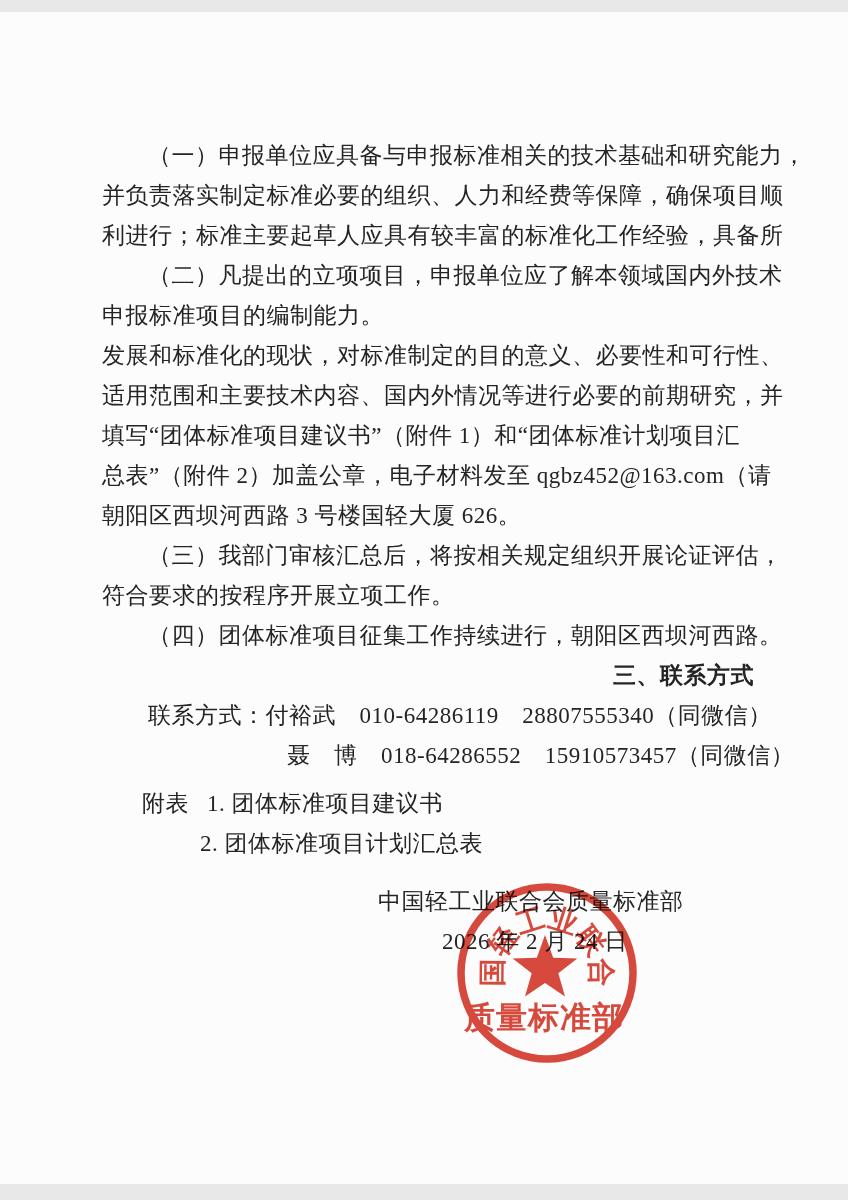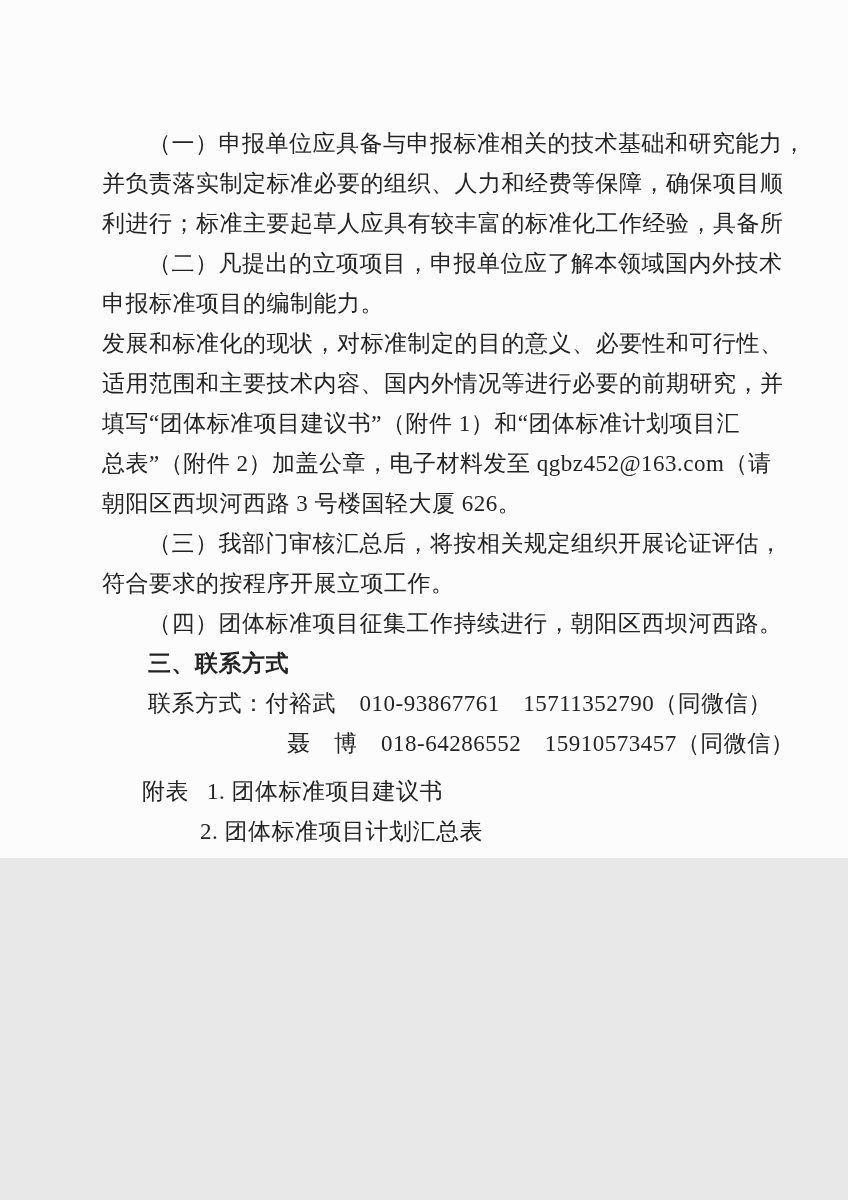--- a/index.html
+++ b/index.html
@@ -1,42 +1,42 @@
 <!DOCTYPE html>
 <html><head>
 <meta charset="utf-8">
 <style>
   html, body { margin: 0; padding: 0; }
   body { background: #e8e8e8; }
   .page {
     position: relative;
     width: 848px;
-    height: 858px;
-    margin: 0 auto;
+    height: 1172px;
+    margin: 12px auto;
     background: #fcfcfd;
     overflow: hidden;
     font-family: "Liberation Serif", "DejaVu Serif", serif;
     color: #242424;
   }
   .doc {
     position: absolute;
     left: 102px;
     top: 124px;
     width: 652px;
     font-size: 23px;
     letter-spacing: 0.5px;
   }
   .line {
     height: 40px;
     line-height: 40px;
     white-space: nowrap;
   }
   .indent2 { text-indent: 46px; }
   .indent8 { text-indent: 185px; }
-  .bold { font-weight: bold; }
+  .bold { font-weight: bold; text-align: right; }
   .attach-block { margin-top: 8px; }
   .attach-first { text-indent: 40px; }
   .attach-item-gap { margin-left: 18px; }
   .attach-second { text-indent: 98px; }
   .sig-block { margin-top: 18px; }
   .sig-org { text-indent: 276px; }
   .sig-date { text-indent: 340px; }
   .seal-svg {
     position: absolute;
     left: 0;
@@ -63,21 +63,21 @@
     <div class="line">申报标准项目的编制能力。</div>
     <div class="line">发展和标准化的现状，对标准制定的目的意义、必要性和可行性、</div>
     <div class="line">适用范围和主要技术内容、国内外情况等进行必要的前期研究，并</div>
     <div class="line">填写“团体标准项目建议书”（附件 1）和“团体标准计划项目汇</div>
     <div class="line">总表”（附件 2）加盖公章，电子材料发至 qgbz452@163.com（请</div>
     <div class="line">朝阳区西坝河西路 3 号楼国轻大厦 626。</div>
     <div class="line indent2">（三）我部门审核汇总后，将按相关规定组织开展论证评估，</div>
     <div class="line">符合要求的按程序开展立项工作。</div>
     <div class="line indent2">（四）团体标准项目征集工作持续进行，朝阳区西坝河西路。</div>
     <div class="line indent2 bold">三、联系方式</div>
-    <div class="line indent2">联系方式：付裕武　010-93867761　15711352790（同微信）</div>
+    <div class="line indent2">联系方式：付裕武　010-64286119　28807555340（同微信）</div>
     <div class="line indent8">聂　博　018-64286552　15910573457（同微信）</div>
 
     <div class="attach-block">
       <div class="line attach-first">
         <span>附表</span><span class="attach-item-gap">1. 团体标准项目建议书</span>
       </div>
       <div class="line attach-second">2. 团体标准项目计划汇总表</div>
     </div>
 
     <div class="sig-block">

